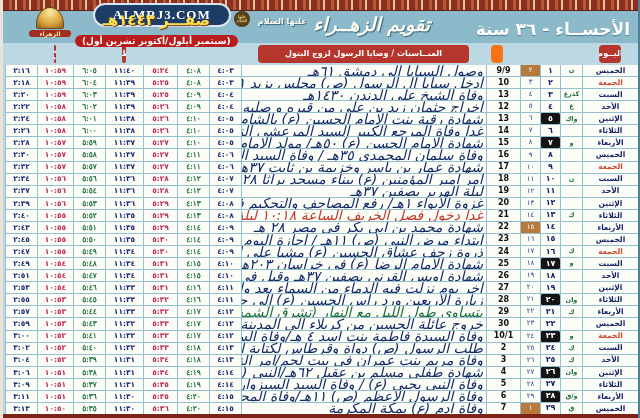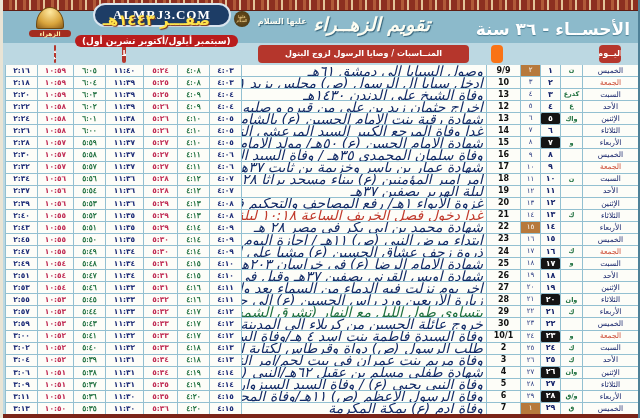--- a/index.html
+++ b/index.html
@@ -39,21 +39,21 @@
         background:#bcd8e2;padding:0 2px;}
   .pill{background:#b5362c;color:#fff;font-weight:bold;text-align:center;border-radius:4px;
         margin:2px 17px;font-size:8px;display:flex;align-items:center;justify-content:center;
         line-height:1;overflow:hidden;}
   .pill.year{background:#f5f2e6;color:#111;border:6px solid #f97316;font-size:13px;}
   .pill.tiny{font-size:5.5px;}
   .pill.midn{font-size:6.5px;}
   .c{background:#fdfdf8;border-left:1px solid #93c0d1;border-bottom:1px solid #93c0d1;
      display:flex;align-items:center;justify-content:center;font-size:7.5px;overflow:hidden;
      line-height:1;}
-  .day{font-weight:normal;color:#16246b;font-size:7.5px;}
+  .day{font-weight:bold;color:#16246b;font-size:7.5px;}
   .day.fri{color:#cc4a33;}
   .key{color:#1e6f3e;font-weight:bold;font-size:6.5px;}
   .zahra{color:#16246b;font-weight:bold;font-size:8px;}
   .zahra.hl-black{background:#141414;color:#fff;border-radius:2px;}
   .umq{color:#2a3a80;font-size:7px;}
   .umq.hl-orange{background:#b7793c;color:#fff;}
   .greg{color:#111;font-weight:bold;font-size:8px;direction:ltr;}
   .event{justify-content:flex-start;color:#122a66;font-size:14px;padding-right:3px;
          white-space:nowrap;font-style:italic;}
   .event.ec-red{color:#c0392b;}

